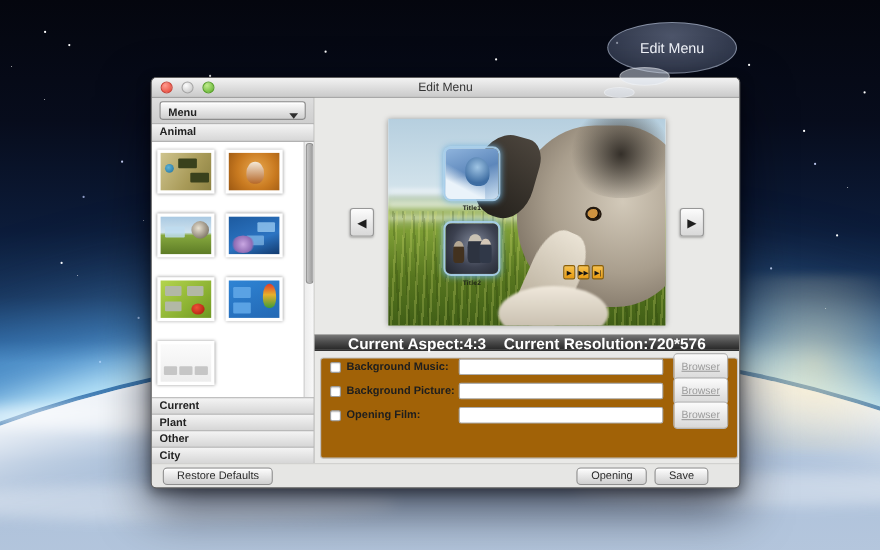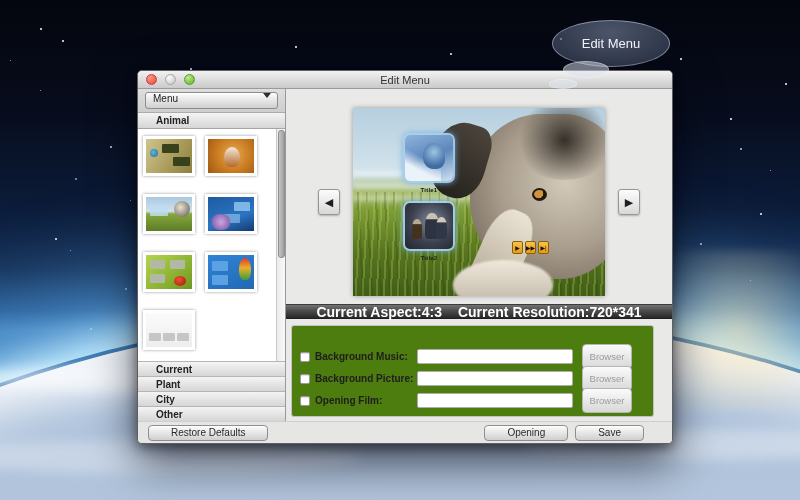--- a/index.html
+++ b/index.html
@@ -66,28 +66,28 @@
   .win-title { position:absolute; left:0; right:0; text-align:center; font-size:11px; color:#333; }
 
   .content { flex:1; display:flex; min-height:0; }
 
   
   .sidebar { width:148px; flex:0 0 148px; display:flex; flex-direction:column;
     border-right:1px solid #9a9a9a; background:#dedede; }
   .dd-wrap { height:24px; flex:0 0 24px; background:linear-gradient(180deg,#dedede,#cecece);
     display:flex; align-items:center; padding:0 7px 0 7px; border-bottom:1px solid #ababab; }
   .dropdown { flex:1; height:17px; border:1px solid #8c8c8c; border-radius:3px;
-    background:linear-gradient(180deg,#fdfdfd,#cfcfcf); display:flex; align-items:flex-start;
-    padding:0 6px 0 7px; font-size:10px; font-weight:400; color:#222;
+    background:linear-gradient(180deg,#fdfdfd,#cfcfcf); display:flex; align-items:flex-end;
+    padding:0 6px 0 7px; font-size:10px; font-weight:700; color:#222;
     box-shadow:inset 0 1px 0 #fff; cursor:default; }
   .dropdown .dd-label { flex:1; }
   .chev { width:0; height:0; border-left:4px solid transparent; border-right:4px solid transparent;
     border-top:5px solid #2e2e2e; }
   .cat-bar { height:15px; flex:0 0 15px; background:linear-gradient(180deg,#f4f4f4,#d6d6d6);
-    border-top:1px solid #b5b5b5; display:flex; align-items:center; padding-left:18px;
+    border-top:1px solid #b5b5b5; display:flex; align-items:center; padding-left:7px;
     font-size:10px; font-weight:700; color:#222; }
   .cat-bar.hdr { height:16px; flex:0 0 16px; border-top:none; border-bottom:1px solid #a5a5a5; }
   .list { flex:1; position:relative; background:#fff; overflow:hidden; }
   .grid { position:absolute; left:5px; top:7px; width:118px; display:grid;
     grid-template-columns:52px 52px; column-gap:10px; row-gap:18px; }
   .lt { width:52px; height:40px; background:#fff; padding:3px; box-shadow:0 0 3px rgba(0,0,0,.4); cursor:pointer; }
   .scene { width:46px; height:34px; position:relative; overflow:hidden; }
   .bx { position:absolute; border-radius:1px; }
   .sc-bird { background:linear-gradient(120deg,#cfc48e 0%, #a89a58 60%, #8c8142 100%); }
   .sc-bird .b1 { left:16px; top:5px; width:17px; height:9px; background:#39411c; }
@@ -186,46 +186,46 @@
     background:linear-gradient(180deg,#f8c24c,#e89b12); color:#141414; font-size:6px;
     display:flex; align-items:center; justify-content:center; cursor:pointer; }
 
   .statusbar { height:15px; flex:0 0 15px; display:flex; align-items:center; justify-content:center;
     gap:16px; background:linear-gradient(180deg,#737373 0%, #4c4c4c 45%, #272727 100%);
     border-top:1px solid #3c3c3c; border-bottom:1px solid #1f1f1f; }
   .statusbar span { color:#fff; font-size:14px; font-weight:700; }
 
   
   .form-region { flex:1; position:relative; }
-  .groupbox { position:absolute; left:5px; right:18px; top:6px; height:92px;
-    border:1px solid #c2c2c2; border-radius:3px; background:#4d7c0f;
-    padding:23px 6px 6px 8px; }
+  .groupbox { position:absolute; left:5px; right:1px; top:6px; height:92px;
+    border:1px solid #c2c2c2; border-radius:3px; background:#a16207;
+    padding:0 6px 6px 8px; }
   .frow { display:flex; align-items:center; height:15px; margin-bottom:7px; }
   .cb { width:10px; height:10px; border:1px solid #9b9b9b; border-radius:2px; background:#fff;
     margin-right:5px; flex:0 0 10px; box-shadow:inset 0 1px 1px rgba(0,0,0,.12); cursor:pointer; }
   .flabel { width:102px; flex:0 0 102px; font-size:10px; font-weight:700; color:#1e1e1e; }
   .ftext { flex:1; height:15px; border:1px solid #adadad; border-radius:2px; background:#fff;
     font-family:"Liberation Sans",sans-serif; font-size:10px; padding:0 3px; color:#222; }
-  .browser-btn { width:50px; flex:0 0 50px; height:25px; margin-left:9px; margin-right:15px;
+  .browser-btn { width:50px; flex:0 0 50px; height:25px; margin-left:9px; margin-right:2px;
     border:1px solid #b5b5b5; border-radius:4px; background:linear-gradient(180deg,#fbfbfb,#d8d8d8);
-    font-family:"Liberation Sans",sans-serif; font-size:9.5px; color:#9b9b9b; cursor:default; }
+    font-family:"Liberation Sans",sans-serif; font-size:9.5px; color:#9b9b9b; cursor:default;text-decoration:underline; }
   .durrow { display:flex; align-items:center; justify-content:flex-end; height:16px; margin-top:2px; }
   .durlabel { font-size:10px; font-weight:700; color:#1e1e1e; margin-right:8px; }
   .numfield { width:26px; height:15px; border:1px solid #a8a8a8; background:#fff; text-align:center;
     font-family:"Liberation Sans",sans-serif; font-size:10px; color:#111; }
   .stepper { width:12px; height:16px; margin-left:3px; display:flex; flex-direction:column;
     border:1px solid #979797; border-radius:3px; overflow:hidden; background:#fff; }
   .step { flex:1; display:flex; align-items:center; justify-content:center; font-size:4.5px;
     color:#333; background:linear-gradient(180deg,#fdfdfd,#d6d6d6); cursor:pointer; }
   .step.up { border-bottom:1px solid #b5b5b5; }
 
   
   .footer { height:22px; flex:0 0 22px; display:flex; align-items:center;
     background:#e6e6e4; border-top:1px solid #cfcfcd; }
-  .mac-btn { height:16px; padding:0 22px; border:1px solid #8e8e8e; border-radius:4px;
+  .mac-btn { height:16px; padding:0 12px; border:1px solid #8e8e8e; border-radius:4px;
     background:linear-gradient(180deg,#fdfdfd,#cfcfcf); box-shadow:inset 0 1px 0 #fff;
     font-family:"Liberation Sans",sans-serif; font-size:10px; color:#2b2b2b; cursor:pointer;text-align:center; }
   .restore { margin-left:10px; }
   .spacer { flex:1; }
   .cancel { margin-right:7px; }
   .save { margin-right:28px; }
 </style>
 </head>
 <body>
 
@@ -321,24 +321,24 @@
           <div class="sb-thumb"></div>
         </div>
       </div>
       <div class="cat-bar">
           <span>Current</span>
         </div>
       <div class="cat-bar">
           <span>Plant</span>
         </div>
       <div class="cat-bar">
+          <span>Other</span>
+        </div>
+      <div class="cat-bar">
           <span>City</span>
-        </div>
-      <div class="cat-bar">
-          <span>Other</span>
         </div>
     </div>
 
     <div class="main">
       <div class="preview">
         <div class="nav prev">
           <span>◀</span>
         </div>
         <div class="dog-stage">
           <div class="fence"></div>
@@ -370,21 +370,21 @@
             <div class="pb-btn">▶|</div>
           </div>
         </div>
         <div class="nav next">
           <span>▶</span>
         </div>
       </div>
 
       <div class="statusbar">
         <span>Current Aspect:4:3</span>
-        <span>Current Resolution:720*341</span>
+        <span>Current Resolution:720*576</span>
       </div>
 
       <div class="form-region">
         <div class="groupbox">
           <div class="frow">
             <span class="cb"></span>
             <span class="flabel">Background Music:</span>
             <input class="ftext" type="text" value="" style="">
             <button class="browser-btn">Browser</button>
           </div>

